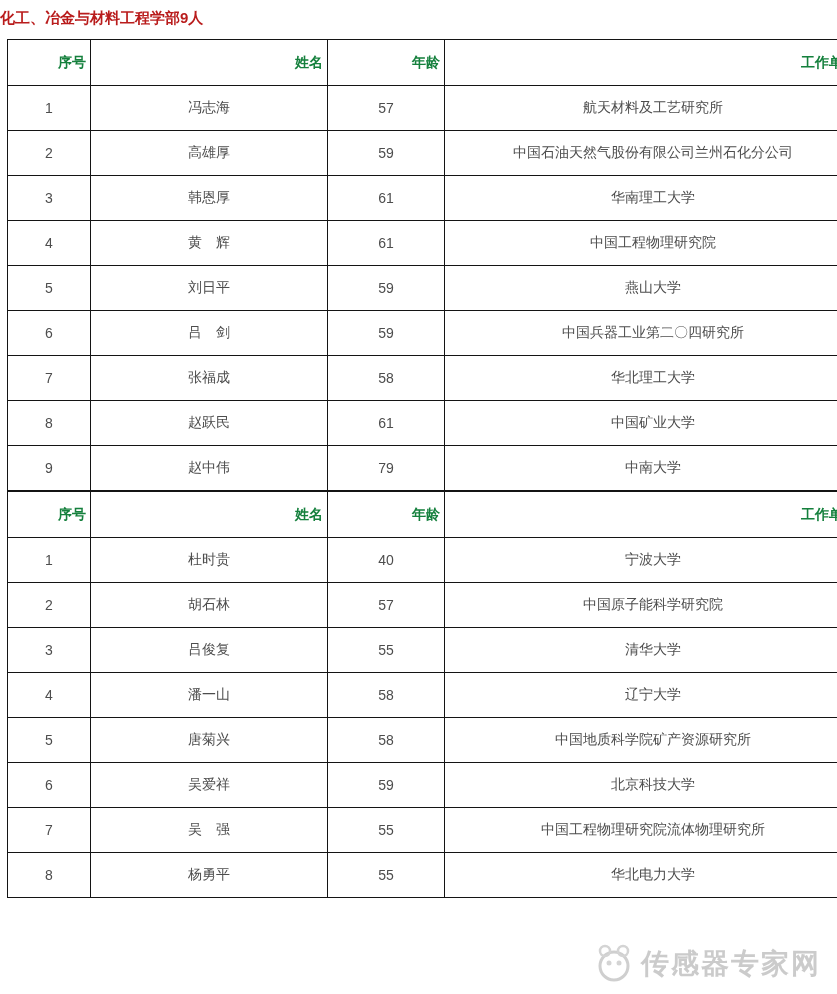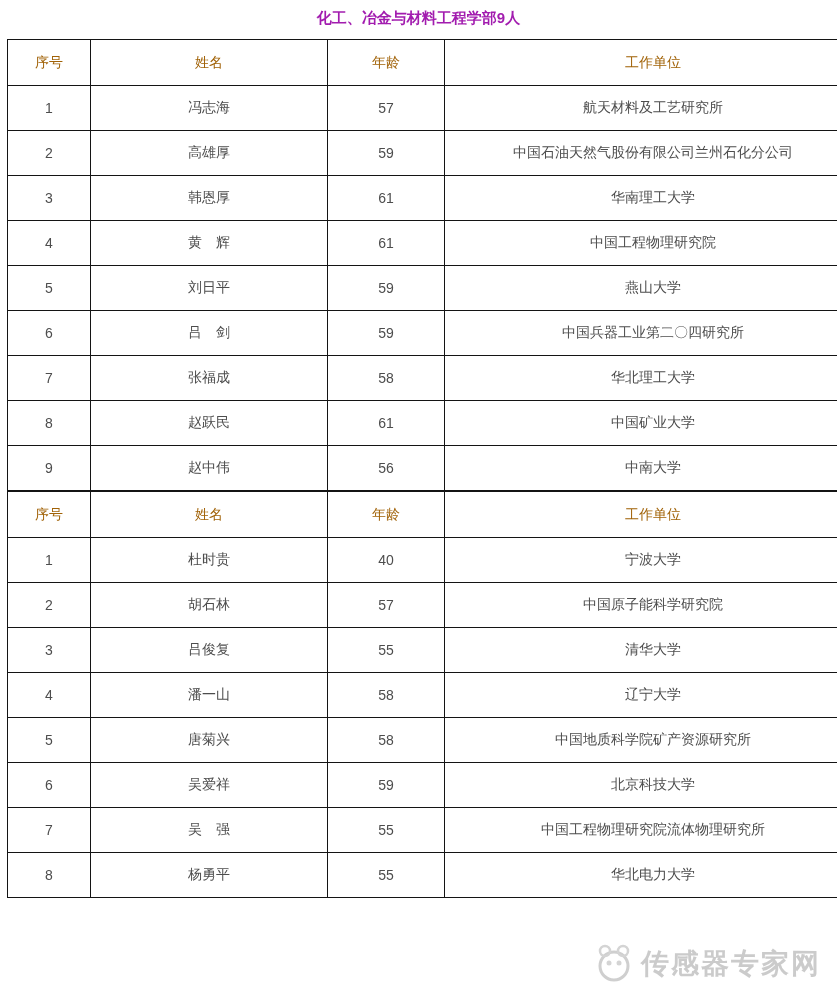--- a/index.html
+++ b/index.html
@@ -9,24 +9,24 @@
     font-family: "Liberation Sans", "DejaVu Sans", sans-serif;
   }
   .page {
     position: relative;
     width: 837px;
     height: 994px;
     background: #ffffff;
     overflow: hidden;
   }
   .section-title {
-    text-align: center;
+    text-align: left;
     font-weight: bold;
     font-size: 15px;
-    color: #a21caf;
+    color: #b91c1c;
     line-height: 18px;
   }
   .title-1 { padding-top: 9px; margin-bottom: 12px; }
   .title-2 { padding-top: 27px; margin-bottom: 14px; }
   table.roster {
     border-collapse: collapse;
     table-layout: fixed;
     width: 826px;
     margin-left: 7px;
     background: #ffffff;
@@ -35,23 +35,24 @@
     border: 1px solid #141414;
     text-align: center;
     vertical-align: middle;
     color: #4d4d4d;
     font-size: 14px;
     padding: 0 4px;
     overflow: hidden;
     white-space: nowrap;
   }
   table.roster th {
-    font-weight: normal;
+    font-weight: bold;
     height: 45px;
-    color: #a16207;
+    color: #15803d;
+    text-align: right;
   }
   table.roster td { height: 44px; font-weight: normal; }
   .col0 { width: 74px; }
   .col1 { width: 228px; }
   .col2 { width: 108px; }
   .col3 { width: 408px; }
   .watermark {
     position: absolute;
     right: 16px;
     bottom: 9px;
@@ -136,21 +137,21 @@
           </tr>
           <tr>
             <td class="col0">8</td>
             <td class="col1">赵跃民</td>
             <td class="col2">61</td>
             <td class="col3">中国矿业大学</td>
           </tr>
           <tr>
             <td class="col0">9</td>
             <td class="col1">赵中伟</td>
-            <td class="col2">56</td>
+            <td class="col2">79</td>
             <td class="col3">中南大学</td>
           </tr>
         </tbody>
     </table>
   </section>
 
   <section>
     <table class="roster">
       <thead>
           <tr>

